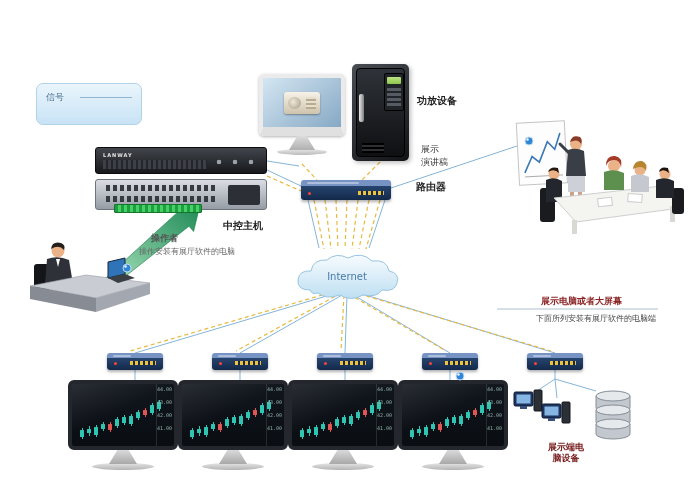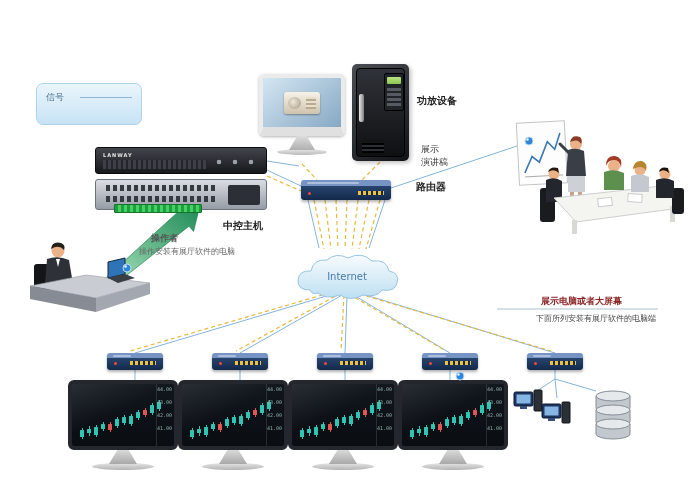--- a/index.html
+++ b/index.html
@@ -490,20 +490,24 @@
 
   <div id="lbl-amp" class="lbl">功放设备</div>
   <div id="lbl-host" class="lbl">中控主机</div>
   <div id="lbl-display" class="lbl">展示</div>
   <div id="lbl-pres" class="lbl">演讲稿</div>
   <div id="lbl-router" class="lbl">路由器</div>
   <div id="lbl-operator" class="lbl">操作者</div>
   <div id="lbl-op-desc" class="lbl">操作安装有展厅软件的电脑</div>
   <div id="lbl-big-title" class="lbl">展示电脑或者大屏幕</div>
   <div id="lbl-big-desc" class="lbl">下面所列安装有展厅软件的电脑端</div>
+  <div id="lbl-servers" class="lbl">
+    <span>展示端电</span>
+    <span>脑设备</span>
+  </div>
 
   <svg id="dots-layer" class="layer">
     <g>
       <circle cx="529" cy="141" r="4" fill="#2f86d6" stroke="#bcd9f2" stroke-width="1"></circle>
       <circle cx="527.5" cy="139.5" r="1.3" fill="#fff" opacity="0.9"></circle>
     </g>
     <g>
       <circle cx="127" cy="268" r="4" fill="#2f86d6" stroke="#bcd9f2" stroke-width="1"></circle>
       <circle cx="125.5" cy="266.5" r="1.3" fill="#fff" opacity="0.9"></circle>
     </g>

